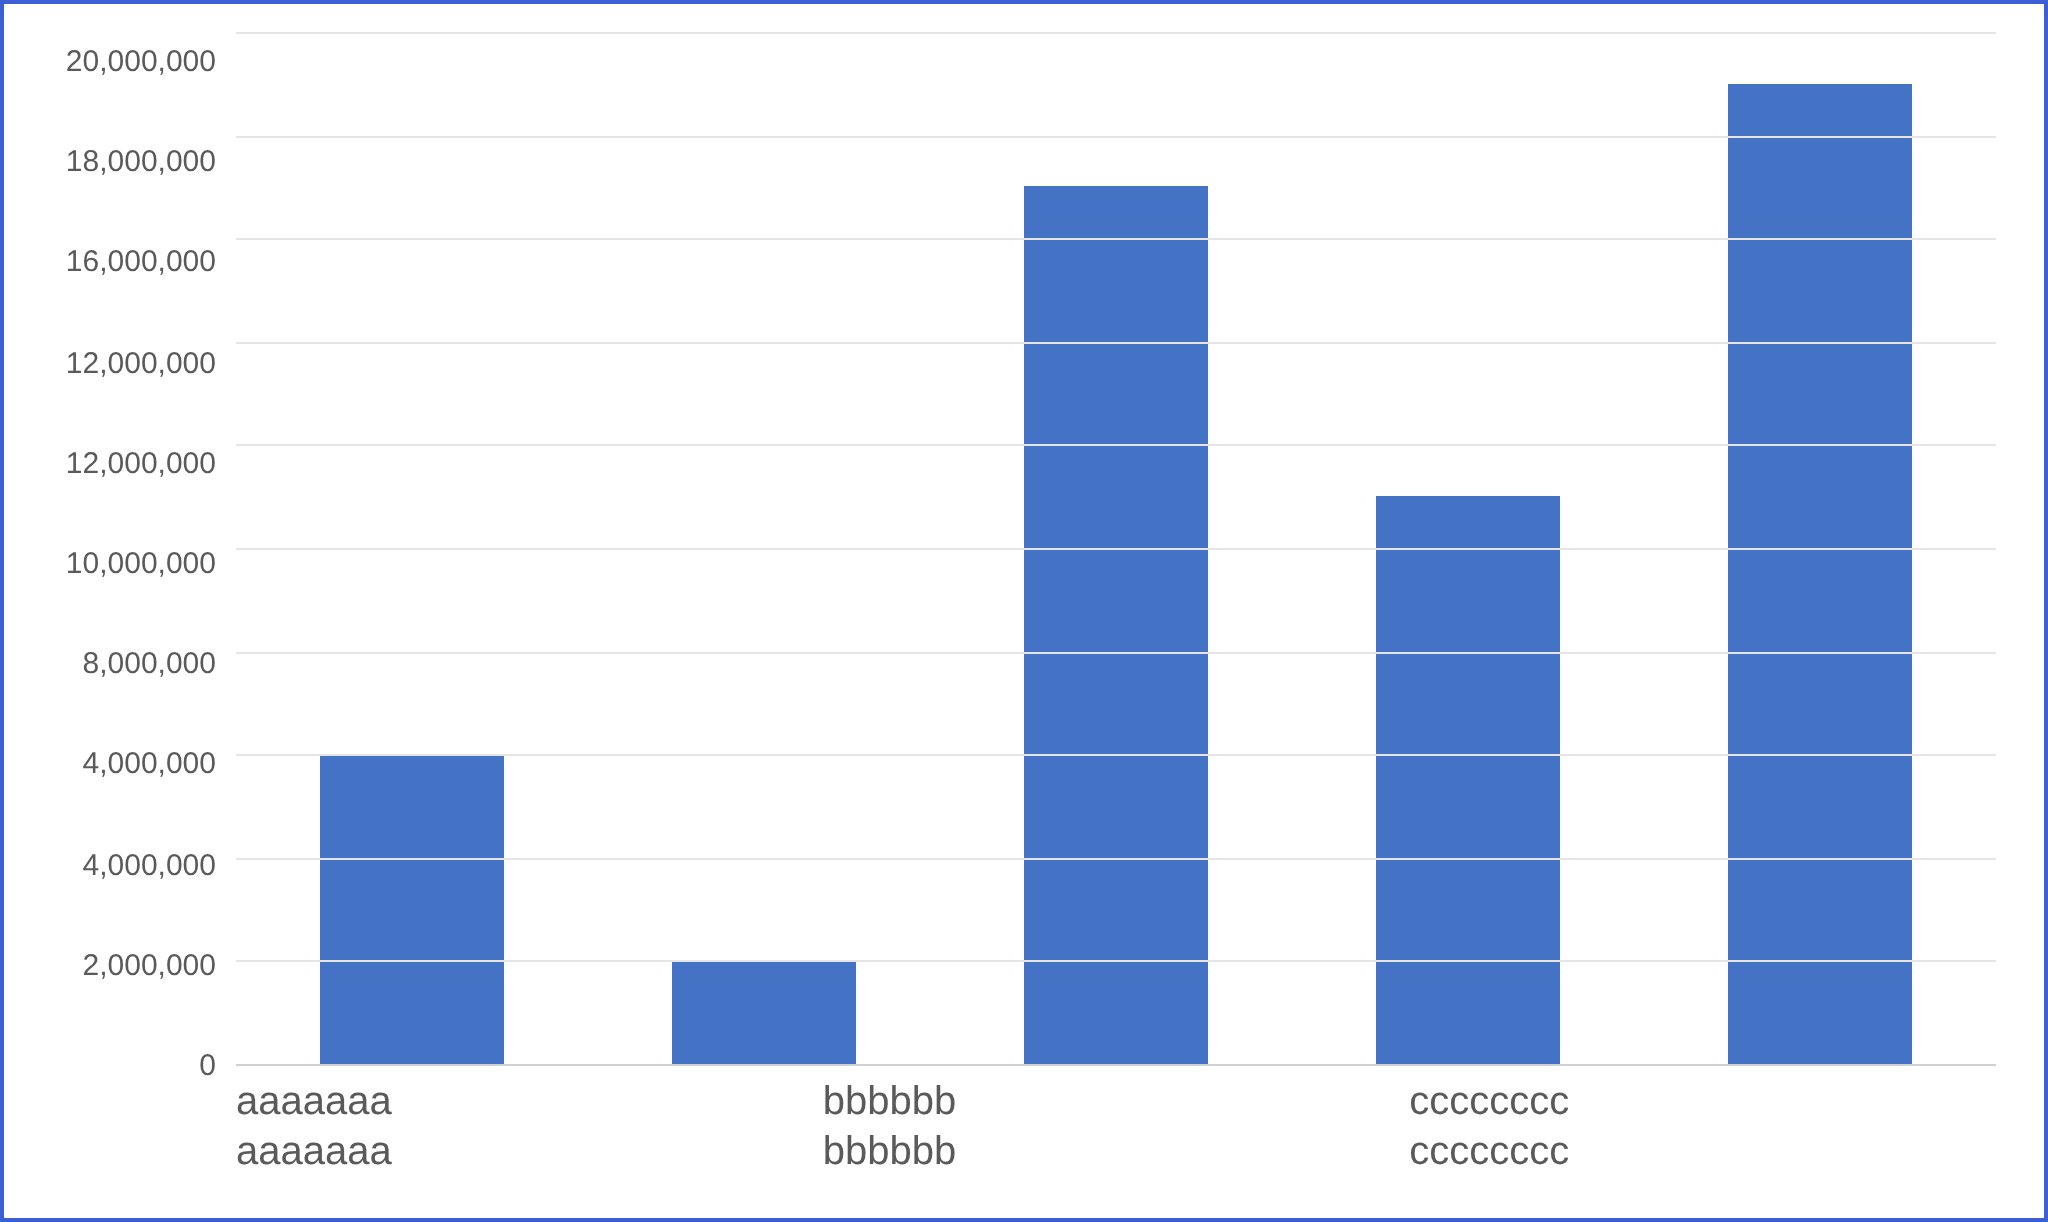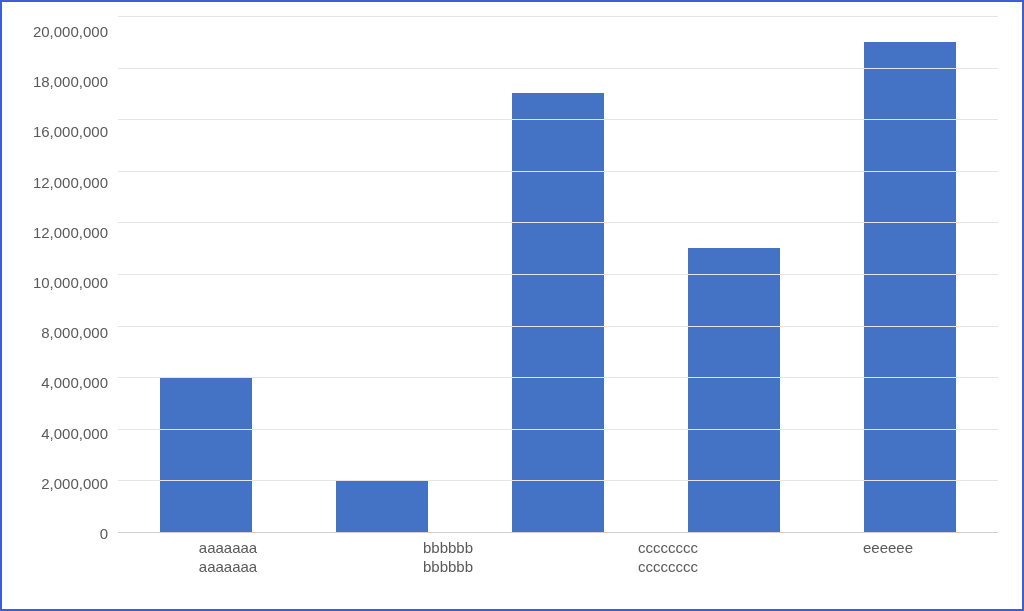--- a/index.html
+++ b/index.html
@@ -77,22 +77,21 @@
     background: #4472c4;
   }
   .x-axis {
     height: 66px;
     display: flex;
     flex-direction: row;
     padding-top: 6px;
   }
   .x-slot {
     flex: 1;
-    text-align: center;
-    font-size: 15px;
+    font-size: 20px;
     color: #5a5a5a;
     line-height: 1.25;
   }
   .x-line { display: block; }
 </style>
 </head>
 <body>
 
 <div class="chart-frame">
   <div class="chart-inner">
@@ -145,19 +144,16 @@
             <span class="x-line">aaaaaaa</span>
           </div>
           <div class="x-slot">
             <span class="x-line">bbbbbb</span>
             <span class="x-line">bbbbbb</span>
           </div>
           <div class="x-slot">
             <span class="x-line">cccccccc</span>
             <span class="x-line">cccccccc</span>
           </div>
-          <div class="x-slot">
-            <span class="x-line">eeeeee</span>
-          </div>
         </div>
     </div>
   </div>
 </div>
 
 </body></html>

